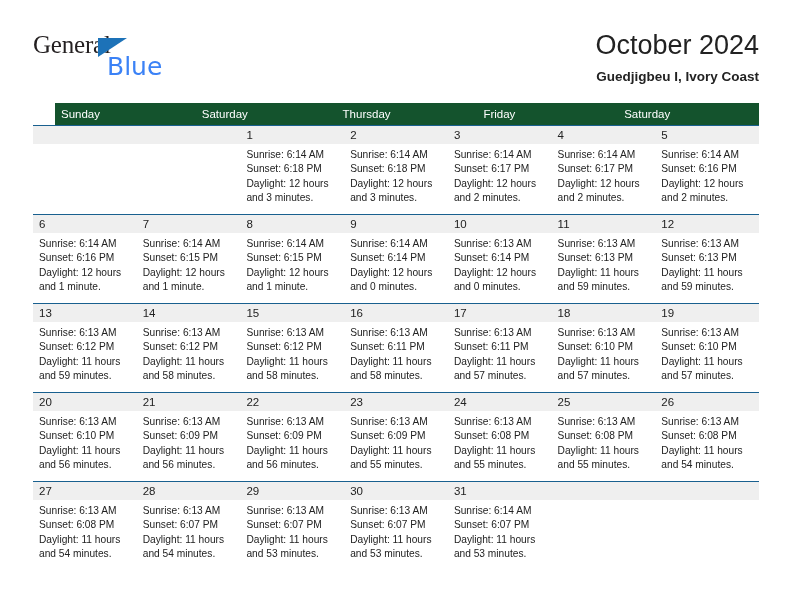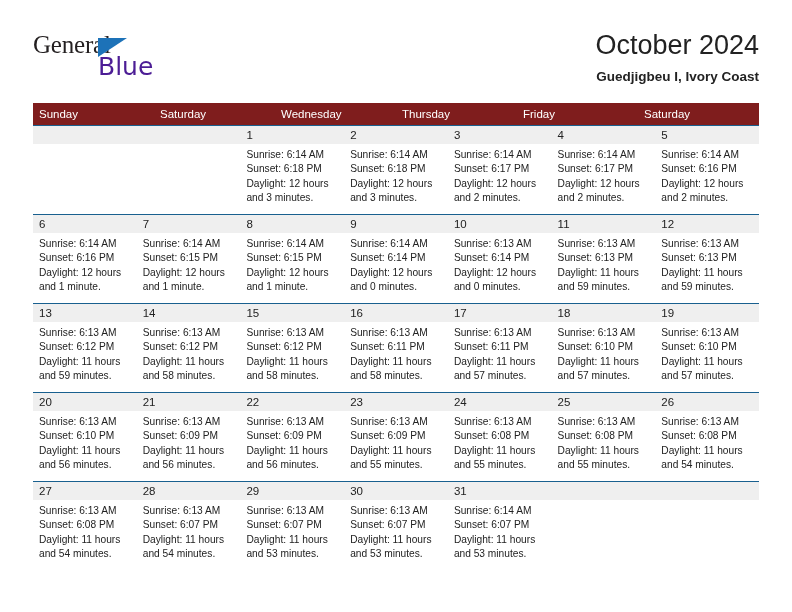--- a/index.html
+++ b/index.html
@@ -53,24 +53,24 @@
     position: absolute;
     left: 65px;
     top: 6px;
     width: 0;
     height: 0;
     border-left: 29px solid #1d72b8;
     border-bottom: 19px solid transparent;
   }
   .logo-blue {
     position: absolute;
-    left: 65px;
+    left: 74px;
     top: 22px;
     font-size: 25px;
-    color: #4c1d95;
+    color: #3b82f6;
     font-family: "DejaVu Sans", sans-serif;
     font-weight: 400;
     line-height: 26px;
   }
 
   .title-block {
     position: absolute;
     right: 0;
     top: 0;
     text-align: right;
@@ -95,21 +95,22 @@
   
   .calendar {
     position: absolute;
     left: 33px;
     top: 103px;
     width: 726px;
   }
 
   .weekday-row {
     display: flex;
-    background: #7f1d1d;
+    background: #14532d;
+    margin-left: 22px;
   }
   .weekday-cell {
     flex: 1 1 0;
     min-width: 0;
     height: 22px;
     line-height: 22px;
     padding-left: 6px;
     box-sizing: border-box;
     color: #ffffff;
     font-size: 11.5px;
@@ -171,21 +172,20 @@
       <div class="cal-title">October 2024</div>
       <div class="cal-subtitle">Guedjigbeu I, Ivory Coast</div>
     </div>
 
   </div>
 
   <div class="calendar">
     <div class="weekday-row" id="weekday-row">
         <div class="weekday-cell">Sunday</div>
         <div class="weekday-cell">Saturday</div>
-        <div class="weekday-cell">Wednesday</div>
         <div class="weekday-cell">Thursday</div>
         <div class="weekday-cell">Friday</div>
         <div class="weekday-cell">Saturday</div>
       </div>
     <div id="weeks-container">
         <div class="week-row">
           <div class="day-cell empty">
             <div class="day-number-band"></div>
           </div>
           <div class="day-cell empty">

